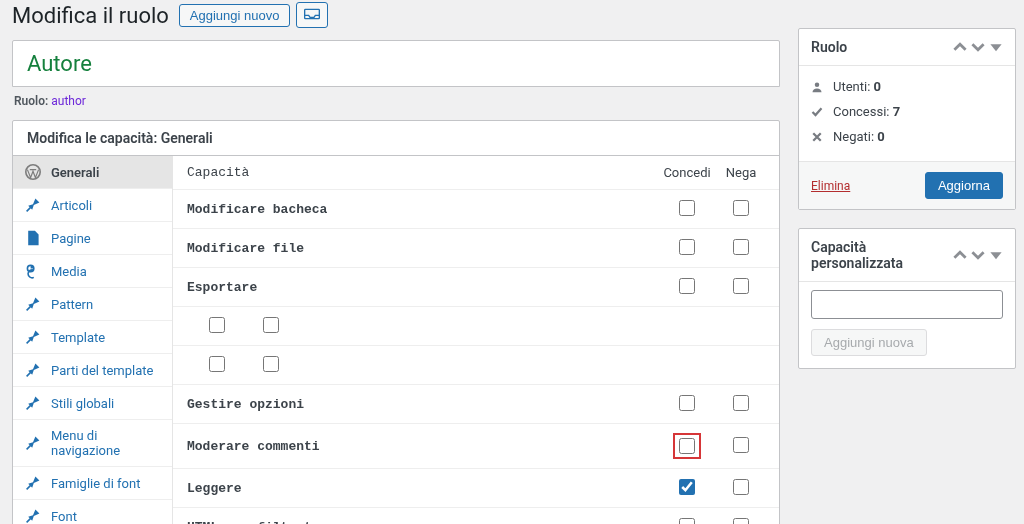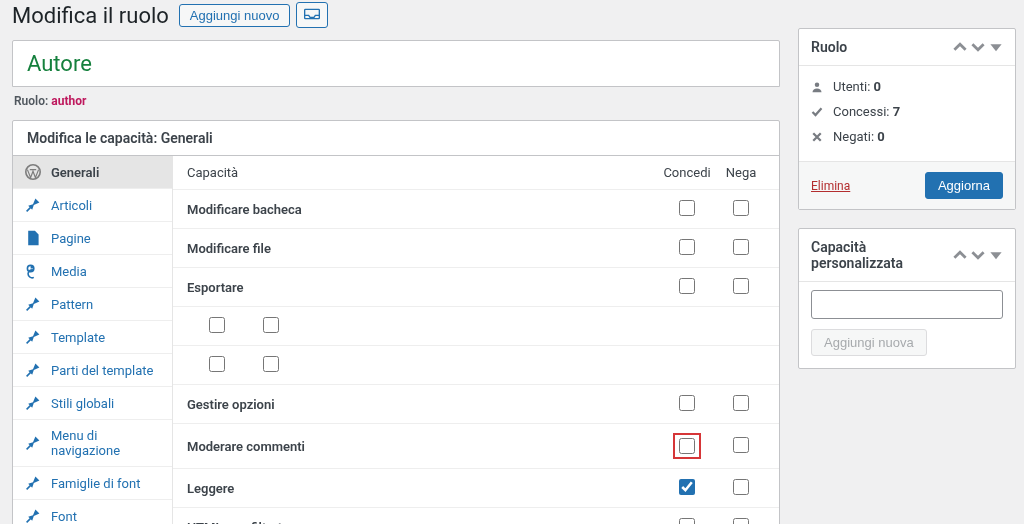--- a/index.html
+++ b/index.html
@@ -30,21 +30,21 @@
   }
   .btn-icon svg { width: 16px; height: 12px; }
 
   .title-bar {
     background: #fff; border: 1px solid #c3c4c7; border-radius: 2px 2px 0 0;
     padding: 10px 14px; font-size: 22px; color: #15803d; font-weight: 400;
     margin-left: 8px;
   }
   .role-slug { padding: 7px 0 12px 10px; font-size: 12px; color: #50575e; }
   .role-slug b { font-weight: 600; }
-  .role-slug span { color: #be185d; font-weight: bold; }
+  .role-slug span { color: #6d28d9; }
 
   .cap-box { background: #fff; border: 1px solid #c3c4c7; margin-left: 8px; border-radius: 2px; }
   .cap-head {
     padding: 9px 14px; font-weight: 600; font-size: 14px; border-bottom: 1px solid #c3c4c7;
   }
   .cap-body { display: flex; }
 
   .cap-nav { width: 160px; border-right: 1px solid #e5e5e5; }
   .cap-nav-item {
     display: flex; align-items: center; padding: 8px 12px;
@@ -52,21 +52,21 @@
     font-size: 13px;
   }
   .cap-nav-item.active { background: #e5e5e5; color: #3c434a; font-weight: 600; }
   .cap-nav-item .nav-icon { width: 16px; height: 16px; margin-right: 10px; display: inline-flex; align-items: center; justify-content: center; }
   .cap-nav-item .nav-icon svg { width: 16px; height: 16px; }
   .cap-nav-item.active .nav-icon svg { color: #7c7c7c; }
 
   .cap-table { flex: 1; }
   .cap-row { display: flex; align-items: center; border-bottom: 1px solid #eee; padding: 9px 14px; }
   .cap-row:first-child, .cap-row.foot { color: #3c434a; }
-  .cap-row .cell-name { flex: 1; font-size: 13px; }
+  .cap-row .cell-name { flex: 1; font-size: 13px; font-family: Liberation Mono, monospace; }
   .cap-row .cell-grant { width: 60px; text-align: center; font-size: 13px; }
   .cap-row .cell-deny { width: 48px; text-align: center; font-size: 13px; }
   .cap-row.header .cell-name, .cap-row.foot .cell-name { font-weight: 400; }
   .cap-row.data .cell-name { font-weight: 600; }
   .chk { width: 16px; height: 16px; cursor: pointer; accent-color: #2271b1; margin: 0; }
   .chk-wrap { display:inline-flex; padding: 1px; }
   .chk-highlight { border: 2px solid #d63638; padding: 3px 4px; display:inline-flex; }
 
   
   .panel { background: #fff; border: 1px solid #c3c4c7; margin-bottom: 18px; border-radius: 2px; }

